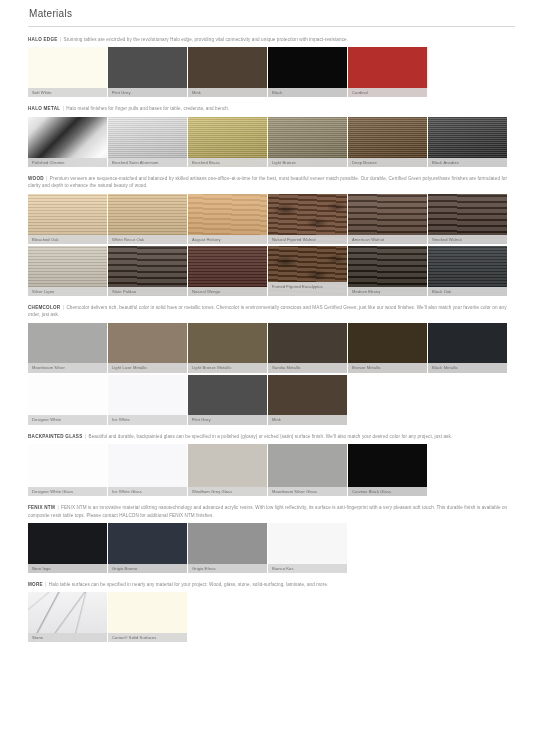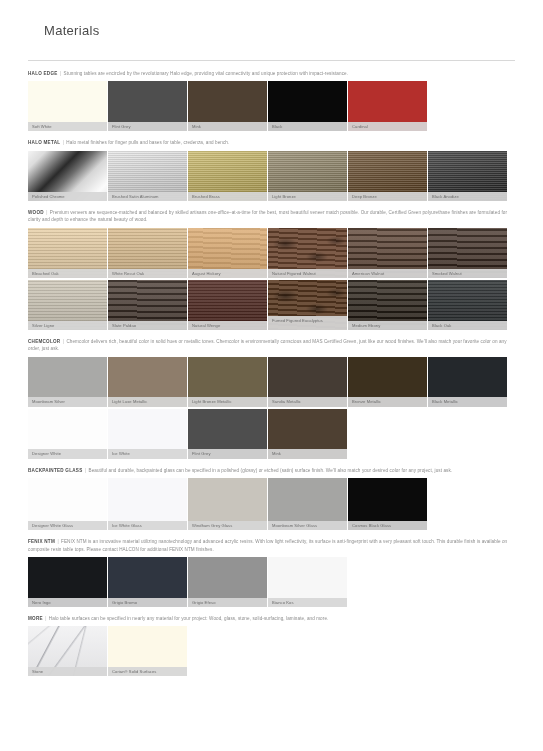--- a/index.html
+++ b/index.html
@@ -6,26 +6,26 @@
   html, body {
     margin: 0; padding: 0;
     width: 543px; height: 751px;
     background: #ffffff;
     font-family: "Liberation Sans", sans-serif;
     overflow: hidden;
   }
   .page { width: 543px; height: 751px; padding: 0 28px; position: relative; }
 
   .page-title {
-    font-size: 13px;
+    font-size: 10px;
     font-weight: 400;
     color: #4a4a4a;
     letter-spacing: .3px;
     padding: 7px 0 6px 0;
-    margin: 16px;
+    margin: 1px;
   }
   .title-rule { height: 1px; background: #d8d8d8; margin: 0 0 9px 0; }
 
   .section { margin-bottom: 8px; }
   .section-intro {
     font-size: 4.6px;
     line-height: 1.62;
     color: #8c8c8c;
     margin: 0 0 4px 0;
     letter-spacing: .09px;

